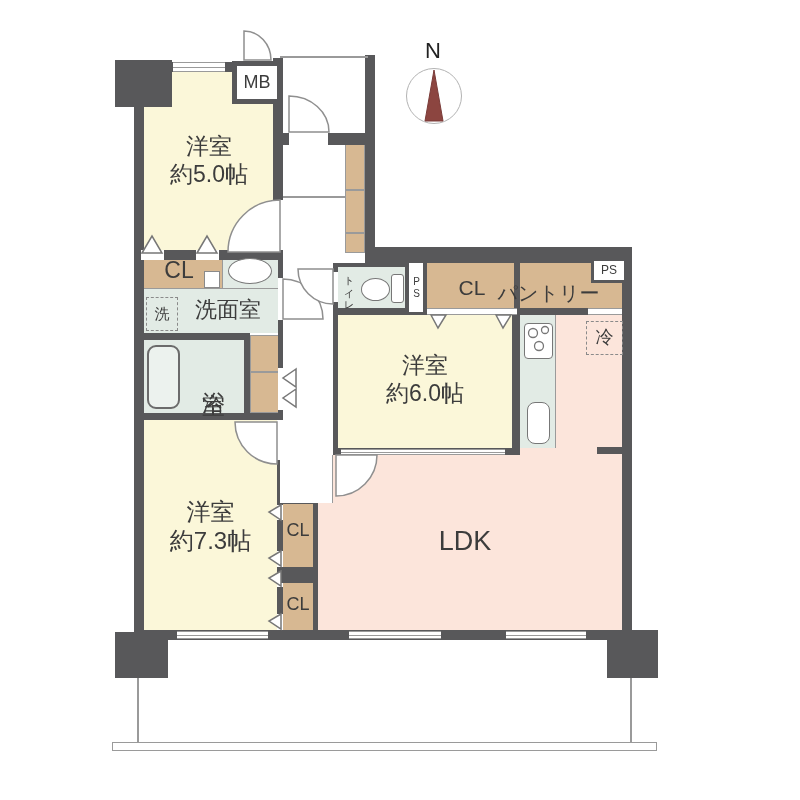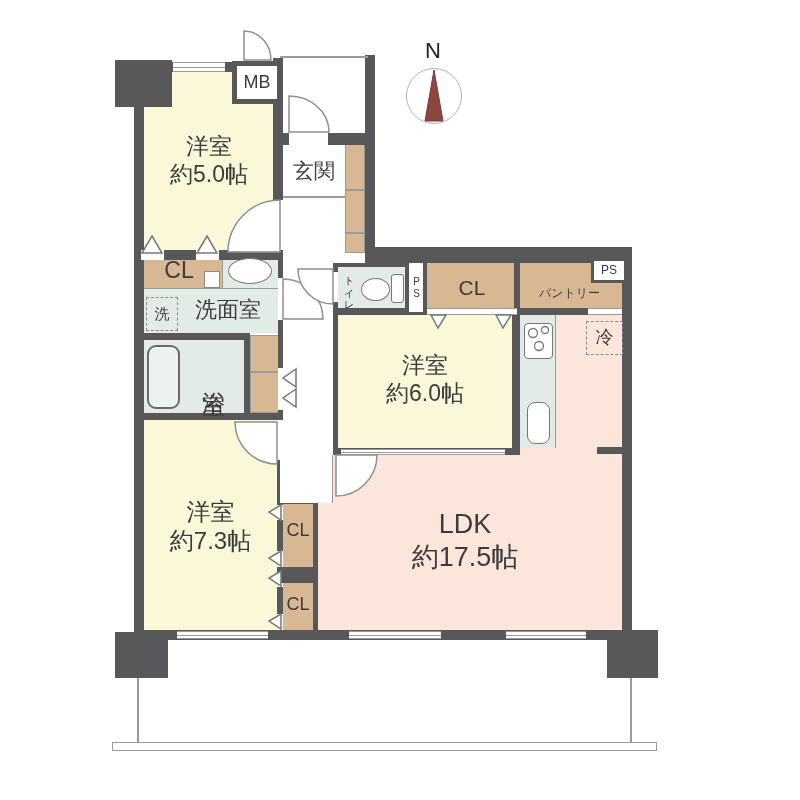--- a/index.html
+++ b/index.html
@@ -137,52 +137,48 @@
 
   <div class="abs lbl" style="left:417px;top:38px;width:32px;height:26px;font-size:22px;color:#222;">
       <span>N</span>
     </div>
   <div class="abs" style="left:406px;top:68px;width:56px;height:56px;border:1.5px solid #b3b3b3;border-radius:50%;"></div>
 
   <div class="abs lbl" style="left:144px;top:122px;width:130px;height:76px;font-size:23px;flex-direction:column;">
     <span>洋室</span>
     <span>約5.0帖</span>
   </div>
-  <div class="abs lbl" style="left:283px;top:148px;width:62px;height:46px;font-size:21px;">
-      <span>玄関</span>
-    </div>
   <div class="abs lbl" style="left:148px;top:256px;width:62px;height:28px;font-size:23px;">
       <span>CL</span>
     </div>
   <div class="abs lbl" style="left:180px;top:297px;width:96px;height:26px;font-size:22px;">
       <span>洗面室</span>
     </div>
   <div class="abs lbl vt" style="left:200px;top:342px;width:28px;height:64px;font-size:23px;">
       <span>浴室</span>
     </div>
   <div class="abs lbl vt" style="left:341px;top:267px;width:15px;height:42px;font-size:10px;">
       <span>トイレ</span>
     </div>
   <div class="abs lbl" style="left:427px;top:274px;width:90px;height:28px;font-size:21px;">
       <span>CL</span>
     </div>
-  <div class="abs lbl" style="left:517px;top:282px;width:105px;height:22px;font-size:12px;">
+  <div class="abs lbl" style="left:496px;top:282px;width:105px;height:22px;font-size:20px;">
       <span>パントリー</span>
     </div>
   <div class="abs lbl" style="left:338px;top:343px;width:174px;height:72px;font-size:23px;flex-direction:column;">
     <span>洋室</span>
     <span>約6.0帖</span>
   </div>
   <div class="abs lbl" style="left:144px;top:488px;width:133px;height:76px;font-size:24px;flex-direction:column;">
     <span>洋室</span>
     <span>約7.3帖</span>
   </div>
   <div class="abs lbl" style="left:340px;top:508px;width:250px;height:66px;font-size:27px;flex-direction:column;">
     <span>LDK</span>
-    <span>約17.5帖</span>
   </div>
   <div class="abs lbl" style="left:283px;top:518px;width:30px;height:26px;font-size:18px;">
       <span>CL</span>
     </div>
   <div class="abs lbl" style="left:283px;top:592px;width:30px;height:26px;font-size:18px;">
       <span>CL</span>
     </div>
 
   <div class="abs thinline" style="left:137px;top:678px;width:2px;height:66px;"></div>
   <div class="abs thinline" style="left:630px;top:678px;width:2px;height:66px;"></div>

